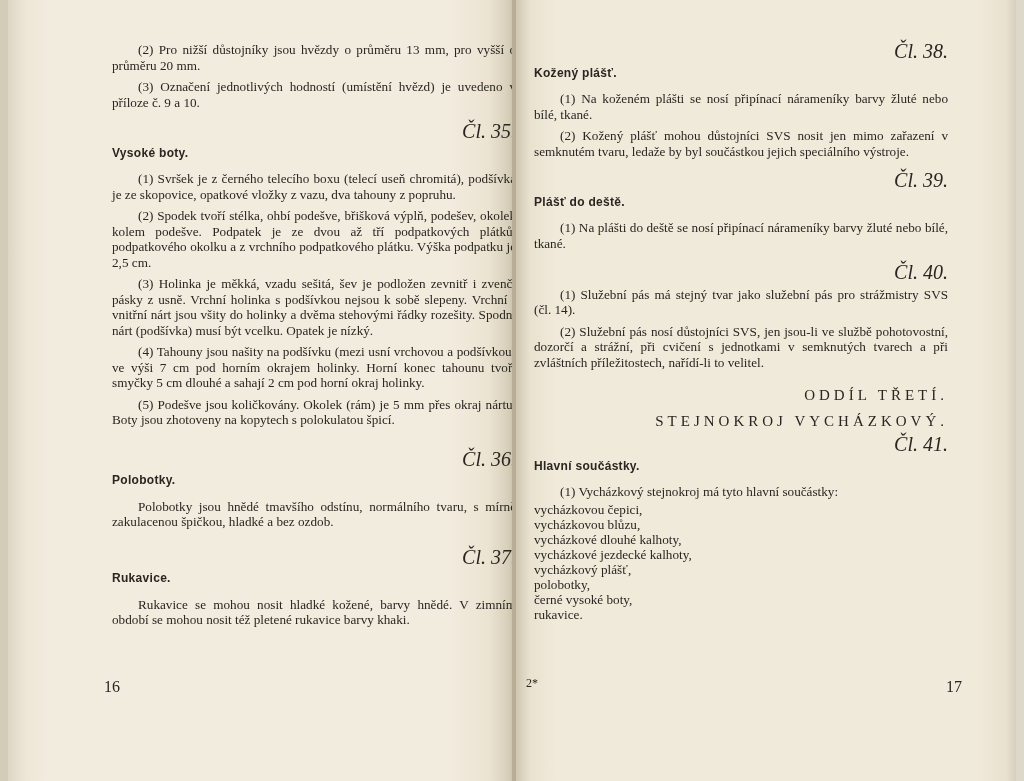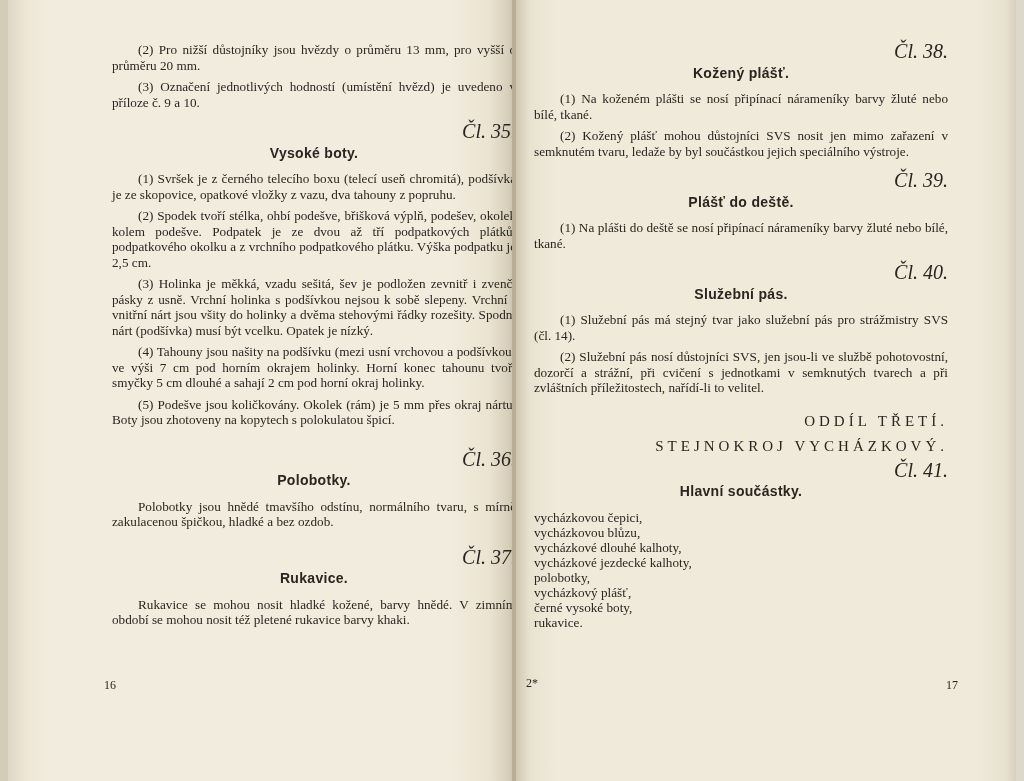--- a/index.html
+++ b/index.html
@@ -27,25 +27,25 @@
   .edge-left { position:absolute; left:0; top:0; width:8px; height:781px; background:#d3ccb8; }
   .edge-right { position:absolute; right:0; top:0; width:8px; height:781px; background:#ddd8ca; }
 
   .col { position:absolute; font-size:13.2px; line-height:15.5px; }
   .left .col { left:104px; width:404px; top:42px; }
   .right .col { left:18px; width:414px; top:44px; }
 
   p { margin:0 0 6px 0; text-align:justify; }
   p.para { text-indent:26px; }
   .art-no { text-align:right; margin:14px 0 6px; font-size:20px;font-style:italic; }
-  .art-title { text-align:center; font-family:"Liberation Sans", sans-serif; font-weight:bold; font-size:14px; margin:0 0 10px; letter-spacing:0.3px; }
+  .art-title { text-align:left; font-family:"Liberation Sans", sans-serif; font-weight:bold; font-size:12px; margin:0 0 10px; letter-spacing:0.3px; }
   .section { text-align:right; letter-spacing:4px; font-size:15px; margin:10px 0 8px;font-family:Liberation Serif, serif; }
   ul.items { list-style:none; margin:0; padding:0; }
   ul.items li { line-height:15px; }
-  .pnum { position:absolute; font-size:12px; }
+  .pnum { position:absolute; font-size:16px; }
   .left .pnum { left:96px; top:678px; }
   .right .pnum.sig { left:10px; top:676px; font-size:12px; }
   .right .pnum.num { left:430px; top:678px; }
 </style>
 </head>
 <body>
 
 <div class="spread">
   <div class="edge-left"></div>
 
@@ -91,40 +91,40 @@
       </div>
 
       <div>
         <div class="art-no">Čl. 39.</div>
         <div class="art-title">Plášť do deště.</div>
         <p class="para">(1) Na plášti do deště se nosí připínací nárameníky barvy žluté nebo bílé, tkané.</p>
       </div>
 
       <div>
         <div class="art-no">Čl. 40.</div>
-        <div class="art-title">Služební pás.</div>
         <p class="para">(1) Služební pás má stejný tvar jako služební pás pro strážmistry SVS (čl. 14).</p>
         <p class="para">(2) Služební pás nosí důstojníci SVS, jen jsou-li ve službě pohotovostní, dozorčí a strážní, při cvičení s jednotkami v semknutých tvarech a při zvláštních příležitostech, nařídí-li to velitel.</p>
       </div>
 
       <div style="margin-top:18px;">
         <div class="section">ODDÍL TŘETÍ.</div>
         <div class="section">STEJNOKROJ VYCHÁZKOVÝ.</div>
       </div>
 
       <div>
         <div class="art-no" style="margin-top:4px">Čl. 41.</div>
         <div class="art-title">Hlavní součástky.</div>
+        <p class="para" style="margin-bottom:2px">(1) Vycházkový stejnokroj má tyto hlavní součástky:</p>
         <ul class="items">
           <li>vycházkovou čepici,</li>
           <li>vycházkovou blůzu,</li>
           <li>vycházkové dlouhé kalhoty,</li>
           <li>vycházkové jezdecké kalhoty,</li>
+          <li>vycházkový plášť,</li>
           <li>polobotky,</li>
-          <li>vycházkový plášť,</li>
           <li>černé vysoké boty,</li>
           <li>rukavice.</li>
         </ul>
       </div>
     </div>
     <div class="pnum sig">2*</div>
     <div class="pnum num">17</div>
   </div>
 
   <div class="edge-right"></div>

